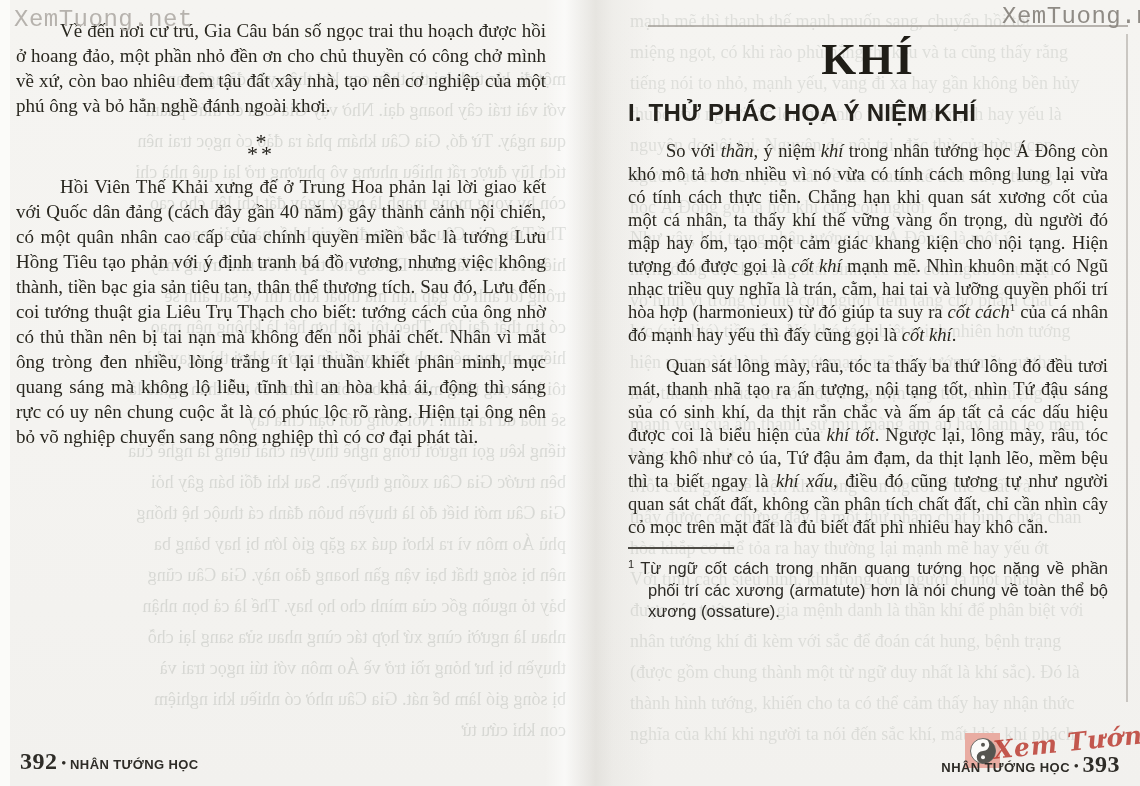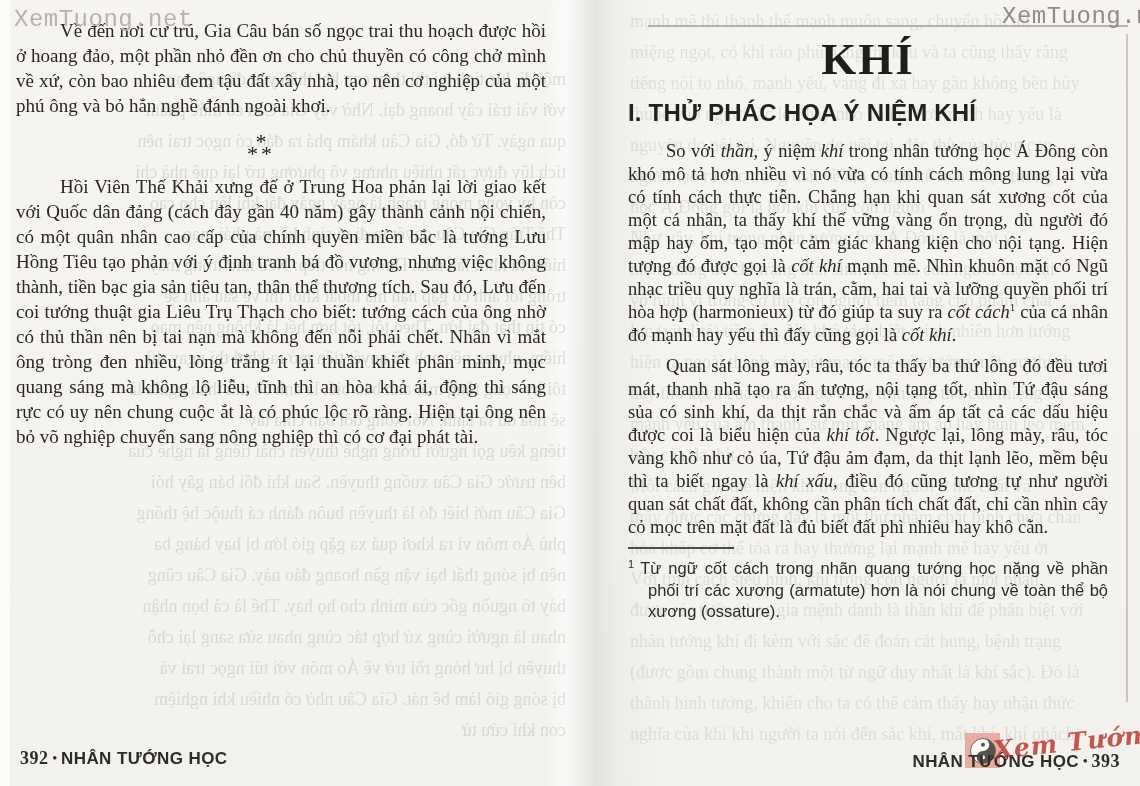--- a/index.html
+++ b/index.html
@@ -45,23 +45,23 @@
 
   .footnote{margin-top:8px;font-family:"Liberation Sans",sans-serif;font-size:16.5px;line-height:21.5px;color:#2c2a25;}
   .fn-rule{width:106px;height:2px;background:#4e4c46;margin-bottom:9px;}
   .fn-text{padding-left:20px;text-indent:-20px;text-align:justify;}
   .fn-text sup{font-size:11px;line-height:0;margin-right:6px;}
 
   
   .footer{position:absolute;z-index:5;color:#2e2c27;white-space:nowrap;}
   .footer-left{left:20px;top:748px;}
   .footer-right{right:20px;top:751px;text-align:right;}
-  .pgnum{font-family:"Liberation Serif",serif;font-size:18px;font-weight:600;letter-spacing:.5px;}
+  .pgnum{font-family:"Liberation Serif",serif;font-size:24px;font-weight:600;letter-spacing:.5px;}
   .fbullet{font-size:13px;font-weight:bold;margin:0 4px;vertical-align:2px;}
-  .ftitle{font-family:"Liberation Sans",sans-serif;font-size:17px;font-weight:bold;letter-spacing:.4px;}
+  .ftitle{font-family:"Liberation Sans",sans-serif;font-size:13px;font-weight:bold;letter-spacing:.4px;}
 
   
   .logo-sq{position:absolute;left:965px;top:733px;width:35px;height:35px;background:#e9aca2;z-index:4;display:flex;align-items:center;justify-content:center;}
   .wm-script{position:absolute;left:993px;top:724px;z-index:6;font-family:"DejaVu Serif",serif;font-style:italic;font-weight:bold;font-size:25px;color:rgba(183,49,38,.8);transform:rotate(-6deg);white-space:nowrap;letter-spacing:1px;}
   .footer-right{z-index:5;}
 </style>
 </head>
 <body>
 
 <div class="screen">

